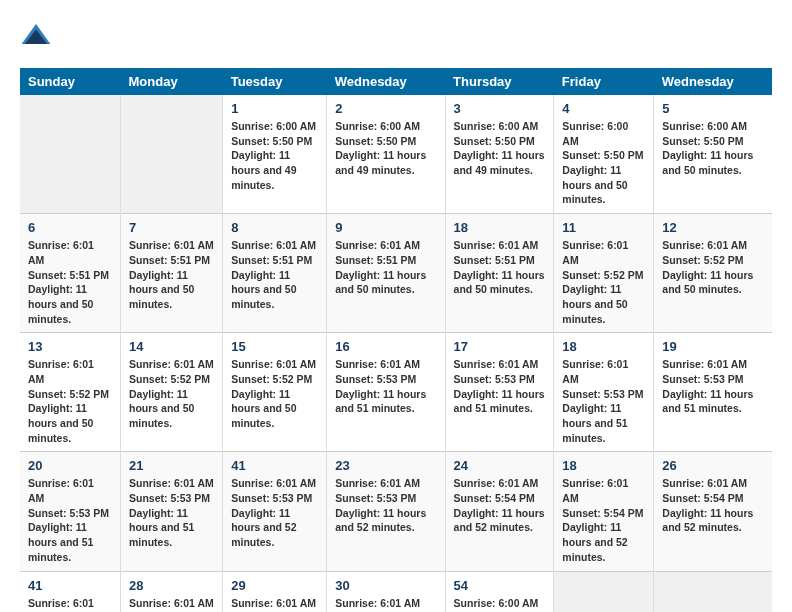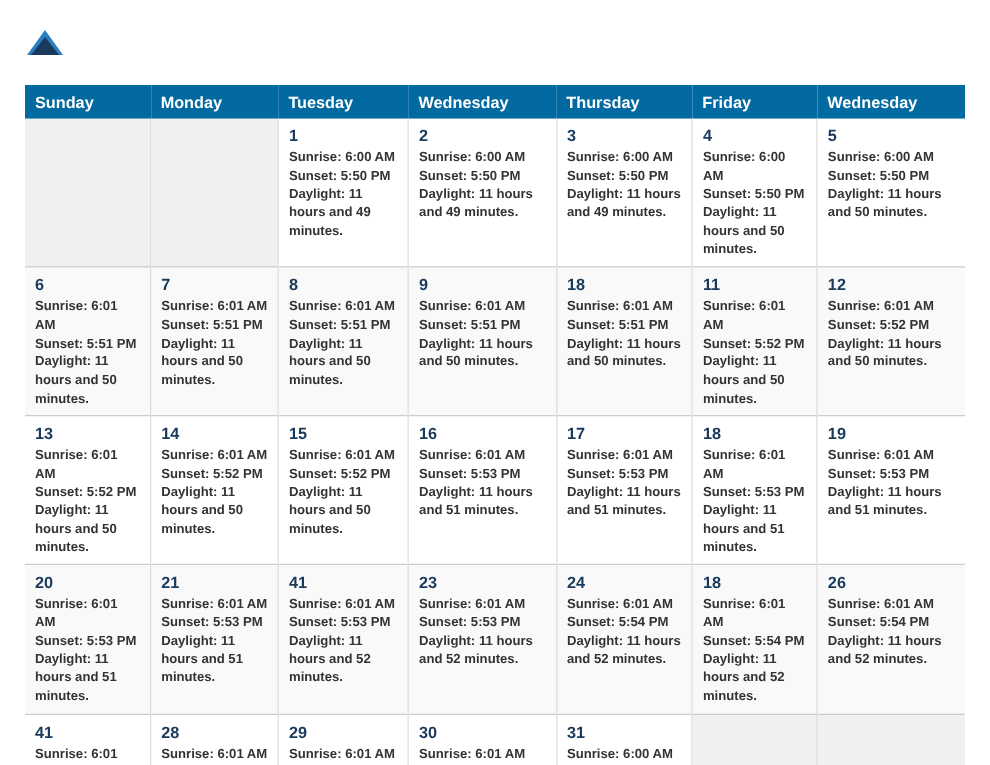--- a/index.html
+++ b/index.html
@@ -310,21 +310,21 @@
 Sunset: 5:54 PM
 Daylight: 11 hours and 53 minutes.</div>
         </td>
         <td>
           <span class="day-num">30</span>
           <div class="day-info" style="white-space: pre-line;">Sunrise: 6:01 AM
 Sunset: 5:54 PM
 Daylight: 11 hours and 53 minutes.</div>
         </td>
         <td>
-          <span class="day-num">31</span>
+          <span class="day-num">54</span>
           <div class="day-info" style="white-space: pre-line;">Sunrise: 6:00 AM
 Sunset: 5:54 PM
 Daylight: 11 hours and 53 minutes.</div>
         </td>
         <td class="empty-cell"></td>
         <td class="empty-cell"></td>
       </tr>
     </tbody>
 </table>
 

